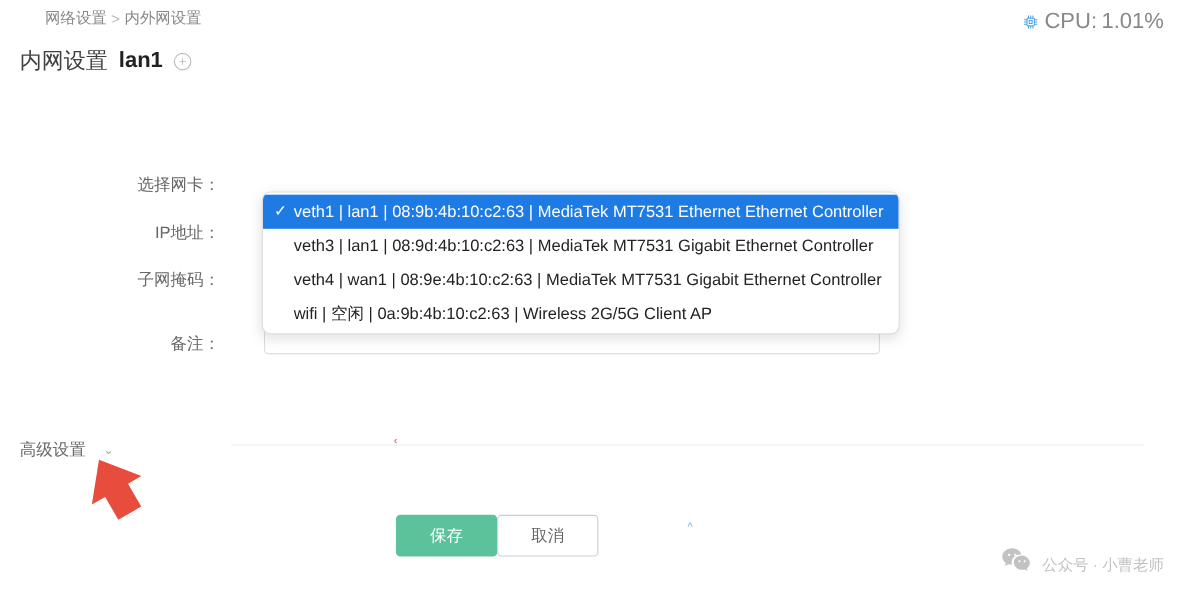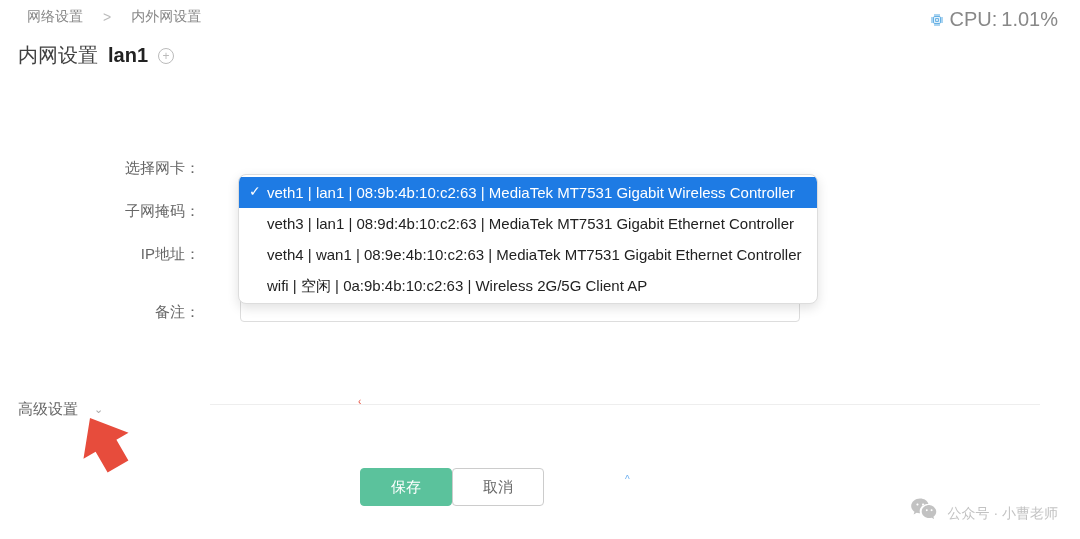--- a/index.html
+++ b/index.html
@@ -7,26 +7,27 @@
       font-family: -apple-system, BlinkMacSystemFont, "Segoe UI", "PingFang SC", "Microsoft YaHei", sans-serif;
       font-size: 14px;
       color: #333;
       background: #fff;
       width: 1080px;
       height: 539px;
       position: relative;
       overflow: hidden;
     }
     .breadcrumb {
-      padding: 8px 27px;
+      padding: 8px 9px;
       color: #888;
       font-size: 14px;
       display: flex;
       align-items: center;
-      gap: 20px;
+      gap: 4px;
+      margin-left: 32px;
     }
     .breadcrumb .sep { color: #bbb; }
     .cpu-status {
       position: absolute;
       top: 8px;
       right: 22px;
       color: #4aa3e0;
       font-size: 20px;
       display: flex;
       align-items: center;
@@ -217,33 +218,33 @@
   <span class="title">内网设置</span>
   <span class="iface">lan1</span>
   <span class="plus">+</span>
 </div>
 
 <div class="form">
   <div class="form-row">
     <div class="form-label">选择网卡：</div>
     <div class="form-control">
       <div class="dropdown" id="dd">
-          <div class="dropdown-item selected">veth1 | lan1 | 08:9b:4b:10:c2:63 | MediaTek MT7531 Gigabit Wireless Controller</div>
+          <div class="dropdown-item selected">veth1 | lan1 | 08:9b:4b:10:c2:63 | MediaTek MT7531 Ethernet Ethernet Controller</div>
           <div class="dropdown-item">veth3 | lan1 | 08:9d:4b:10:c2:63 | MediaTek MT7531 Gigabit Ethernet Controller</div>
           <div class="dropdown-item">veth4 | wan1 | 08:9e:4b:10:c2:63 | MediaTek MT7531 Gigabit Ethernet Controller</div>
           <div class="dropdown-item">wifi | 空闲 | 0a:9b:4b:10:c2:63 | Wireless 2G/5G Client AP</div>
         </div>
     </div>
   </div>
   <div class="form-row">
+    <div class="form-label">IP地址：</div>
+    <div class="form-control"></div>
+  </div>
+  <div class="form-row">
     <div class="form-label">子网掩码：</div>
-    <div class="form-control"></div>
-  </div>
-  <div class="form-row">
-    <div class="form-label">IP地址：</div>
     <div class="form-control"></div>
   </div>
   <div class="form-row">
     <div class="form-label">备注：</div>
     <div class="form-control">
       <input class="text-input" type="text" value="" style="">
     </div>
   </div>
 </div>
 

